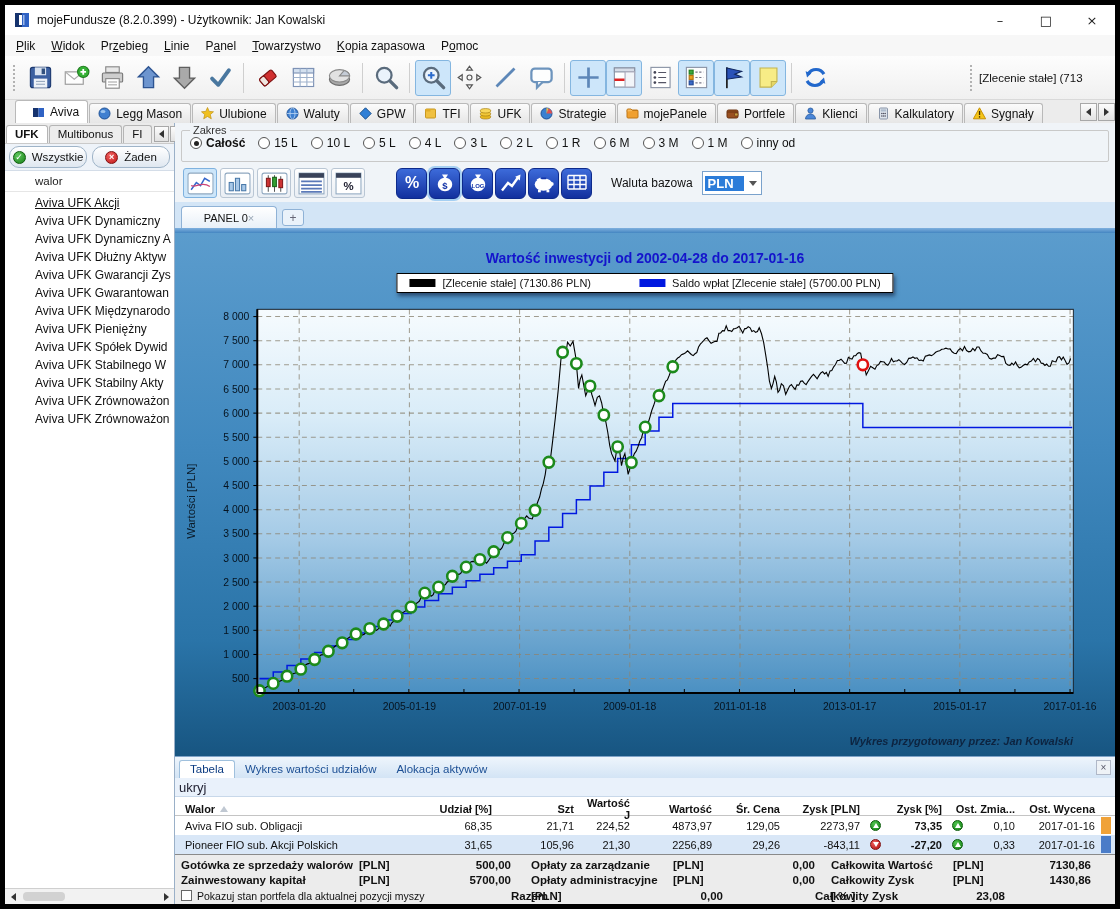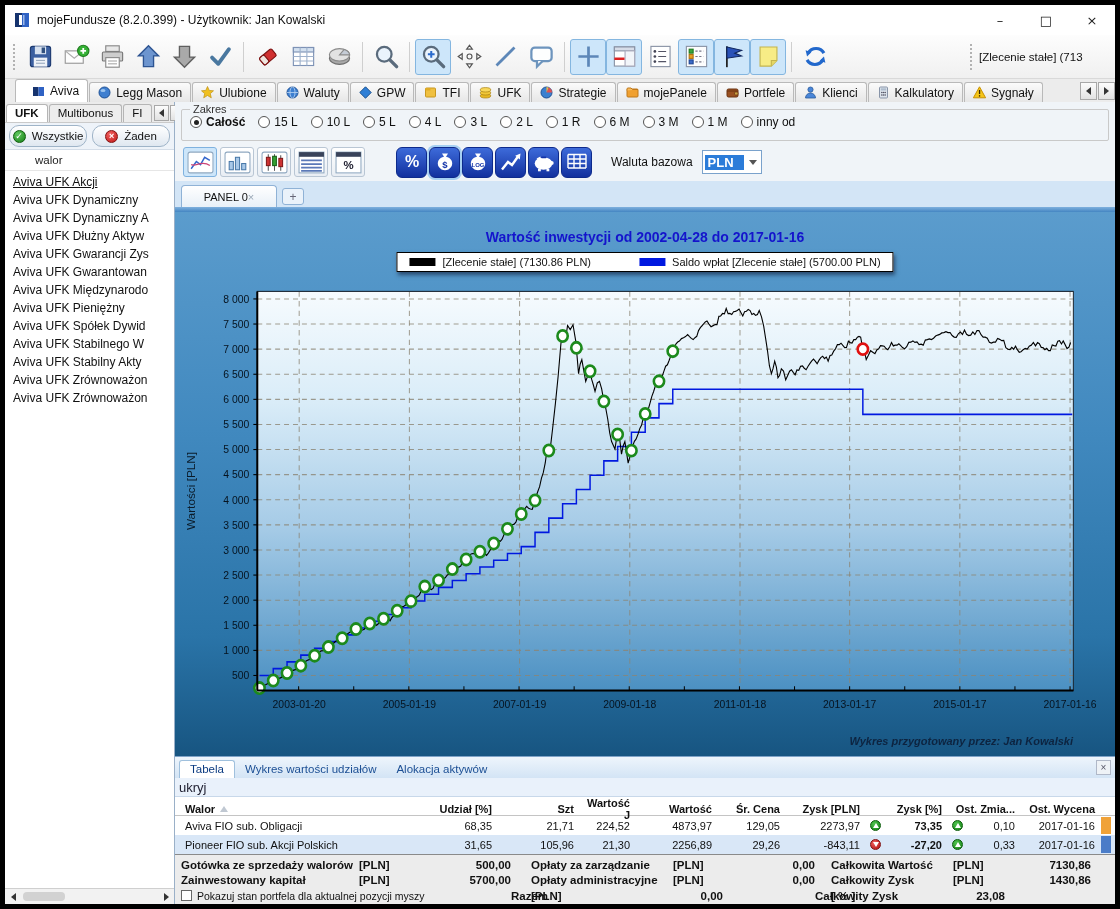--- a/index.html
+++ b/index.html
@@ -58,21 +58,21 @@
   .side-btns { height:27px; display:flex; gap:5px; padding:2px 4px; background:#eef3f9; border-bottom:1px solid #d4dde8; }
   .pill-btn { flex:1; display:flex; align-items:center; justify-content:center; gap:6px; font-size:11.5px;
               border:1px solid #9fb4c8; border-radius:10px; background:linear-gradient(#ffffff,#dfe7f0); }
   .circ { width:13px; height:13px; border-radius:50%; display:flex; align-items:center; justify-content:center;
           color:#fff; font-size:9px; font-weight:bold; line-height:1; }
   .circ.green { background:radial-gradient(circle at 35% 30%,#5ec85e,#188018); border:1px solid #0d5c0d; }
   .circ.red   { background:radial-gradient(circle at 35% 30%,#f06060,#c01818); border:1px solid #801010; }
   .walor-header { height:21px; display:flex; align-items:center; padding-left:30px; font-size:11.5px;
                   color:#222; border-bottom:1px solid #e6e6e6; }
   .fund-list { flex:1; overflow:hidden; padding-top:2px; }
-  .fund-item { height:18px; line-height:18px; padding-left:8px; font-size:12px; white-space:nowrap; overflow:hidden; }
+  .fund-item { height:18px; line-height:18px; padding-left:30px; font-size:12px; white-space:nowrap; overflow:hidden; }
   .fund-item.selected { text-decoration:underline; }
   .side-hscroll { height:16px; border-top:1px solid #cfcfcf; background:#f2f2f2; display:flex; align-items:center; }
   .side-hscroll .arr { width:16px; height:100%; display:flex; align-items:center; justify-content:center; }
   .hthumb { width:42px; height:9px; background:#d2d2d2; border-radius:4px; margin-left:2px; }
   .hspacer { flex:1; }
 
   
   .content { flex:1; display:flex; flex-direction:column; min-width:0; background:#f0f4f8; }
   fieldset.range { margin:1px 6px 2px; height:38px; border:1px solid #c9c9c9; border-radius:2px;
                    padding:0 8px; display:flex; align-items:center; }
@@ -176,20 +176,30 @@
         <rect x="9" y="3" width="1.5" height="10" fill="#9db8e8"></rect>
     </svg>
     <span class="title-text">mojeFundusze (8.2.0.399) - Użytkownik: Jan Kowalski</span>
     <div class="win-controls">
       <div class="win-btn">–</div>
       <div class="win-btn">□</div>
       <div class="win-btn">×</div>
     </div>
   </div>
 
+  <div class="menubar" id="menubar">
+      <div class="menu-item"><u>P</u>lik</div>
+      <div class="menu-item"><u>W</u>idok</div>
+      <div class="menu-item">Pr<u>z</u>ebieg</div>
+      <div class="menu-item"><u>L</u>inie</div>
+      <div class="menu-item">P<u>a</u>nel</div>
+      <div class="menu-item"><u>T</u>owarzystwo</div>
+      <div class="menu-item"><u>K</u>opia zapasowa</div>
+      <div class="menu-item">P<u>o</u>moc</div>
+    </div>
 
   <div class="toolbar">
     <div class="grip"></div>
     <div id="toolbar-buttons" style="display:flex;align-items:center;">
         <div class="tbtn">
           <svg viewBox="0 0 24 24" xmlns="http://www.w3.org/2000/svg">
             <rect x="3" y="3" width="18" height="18" rx="2" fill="#3b5fa0" stroke="#1d3a70"></rect>
             <rect x="7" y="3" width="10" height="7" fill="#d8e2f0"></rect>
             <rect x="13" y="4" width="3" height="5" fill="#31507e"></rect>
             <rect x="6" y="13" width="12" height="8" fill="#eef2f8"></rect>

